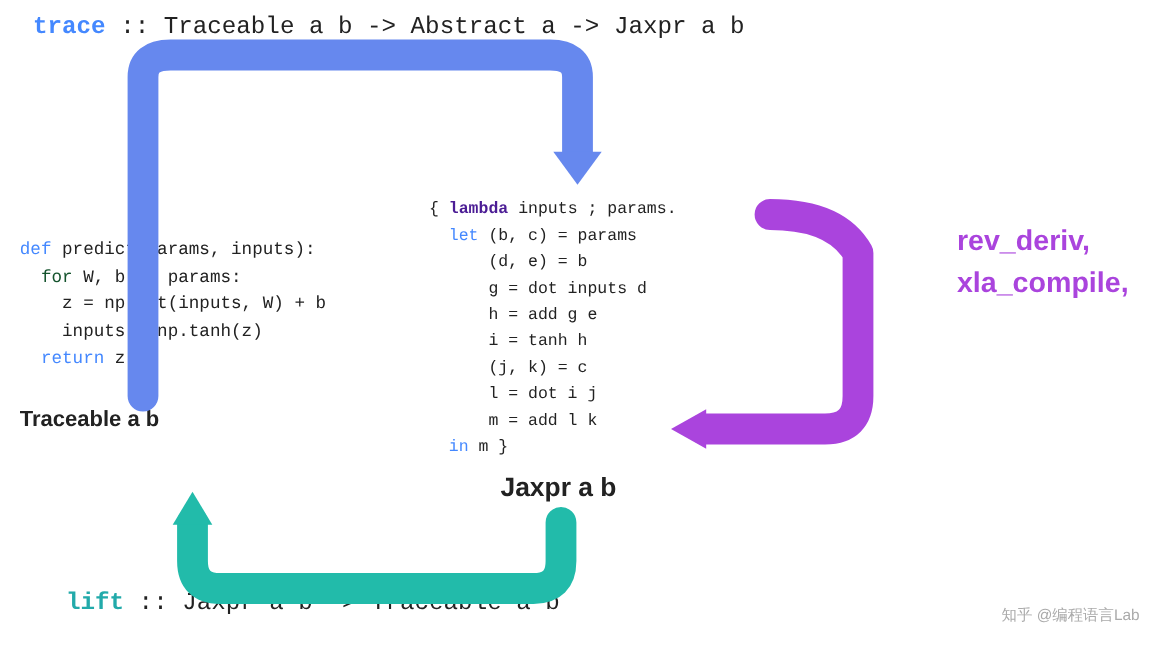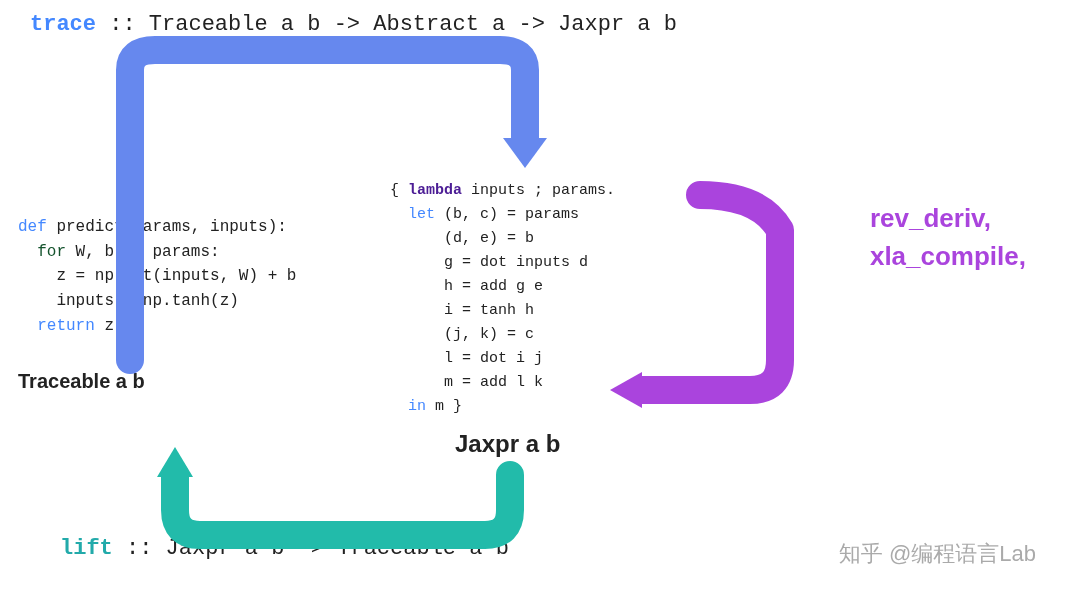--- a/index.html
+++ b/index.html
@@ -87,21 +87,21 @@
       font-size: 22px;
       font-family: 'Courier New', Courier, monospace;
       white-space: nowrap;
     }
 
     
     .watermark {
       position: absolute;
       bottom: 22px;
       right: 30px;
-      font-size: 22px;
+      font-size: 14px;
       color: #aaa;
       font-family: Arial, sans-serif;
     }
 
     
     .arrows-svg {
       position: absolute;
       top: 0; left: 0;
       width: 1066px;
       height: 591px;

